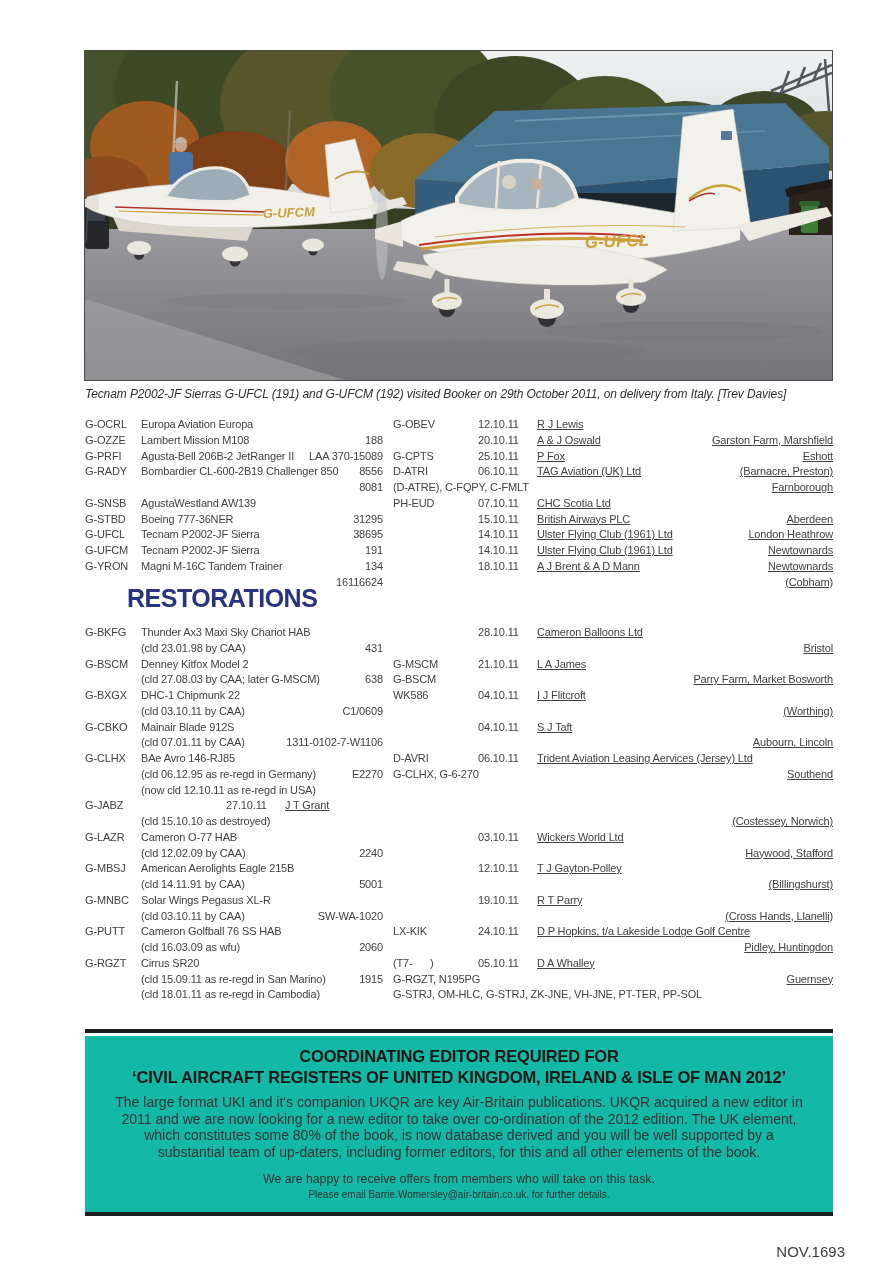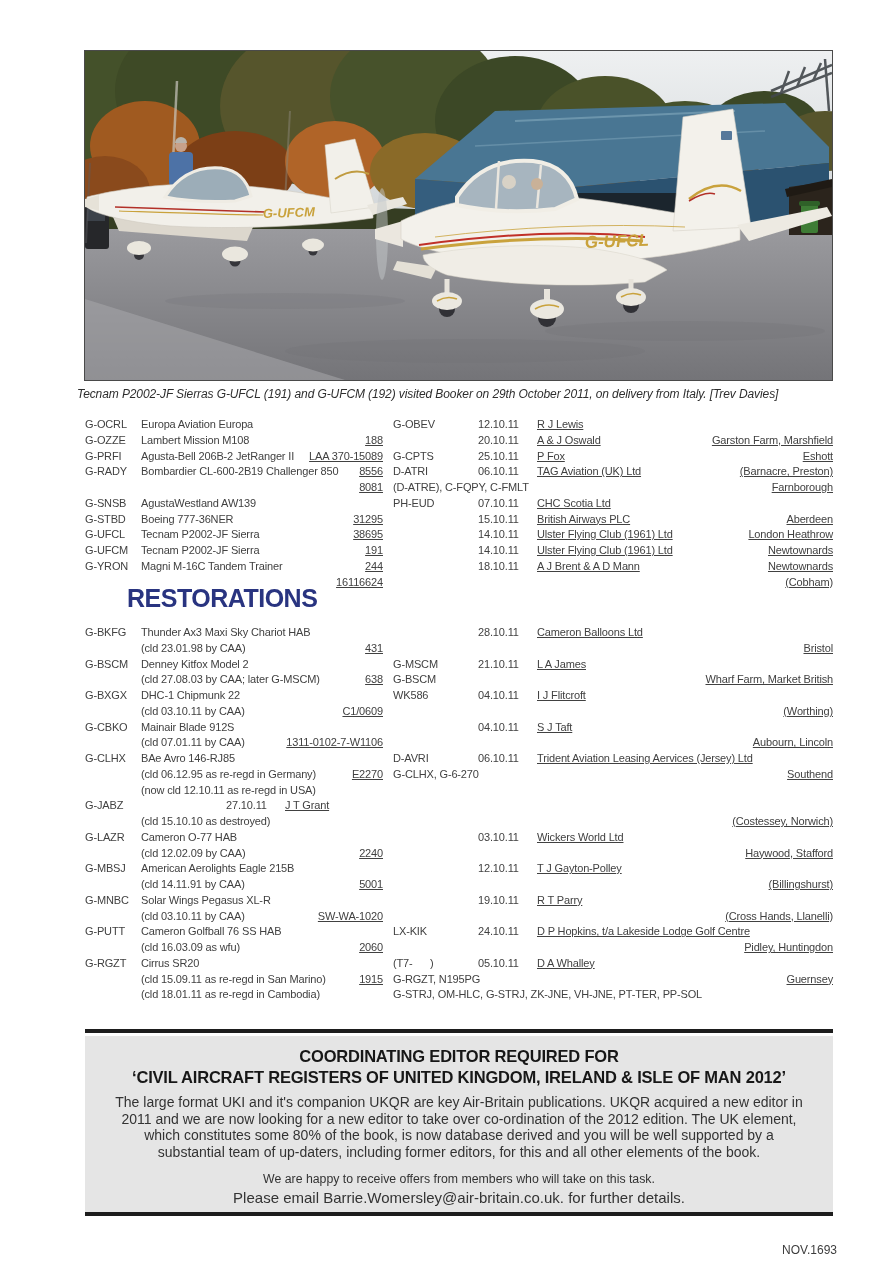--- a/index.html
+++ b/index.html
@@ -2,50 +2,50 @@
 <html><head>
 <meta charset="utf-8">
 <style>
   html,body{margin:0;padding:0;background:#ffffff;}
   .page{position:relative;width:889px;height:1280px;background:#fff;overflow:hidden;
         font-family:"Liberation Sans",sans-serif;color:#414141;}
 
   
   .photo{position:absolute;left:84px;top:50px;width:747px;height:329px;border:1px solid #4a4a4a;background:#cdd2d5;}
   .photo svg{display:block;width:100%;height:100%;}
-  .caption{position:absolute;left:77px;top:387px;width:748px;font-size:12px;font-style:italic;
+  .caption{position:absolute;left:85px;top:387px;width:748px;font-size:12px;font-style:italic;
            color:#2e2e2e;letter-spacing:-0.1px;}
 
   
   .datatable{position:absolute;left:85px;width:748px;font-size:11px;letter-spacing:-0.15px;color:#414141;}
   #table1{top:417px;}
   #table2{top:625px;}
   .trow{display:flex;height:15.75px;line-height:15.75px;white-space:pre;align-items:flex-start;}
   .trow span{display:block;}
   .c-reg{flex:0 0 56px;}
   .c-typecn{flex:0 0 242px;display:flex;justify-content:space-between;margin-right:10px;}
-  .c-typecn .cn{text-align:right;text-decoration:underline;}
+  .c-typecn .cn{text-align:right;}
   .c-prev{flex:0 0 85px;overflow:visible;}
   .c-date{flex:0 0 59px;}
   .c-ownerloc{flex:1 0 0;display:flex;justify-content:space-between;text-decoration:underline;}
   .c-ownerloc .l{text-align:right;}
 
   .restorations-h{position:absolute;left:83px;top:584px;margin:0;font-size:25px;font-weight:bold;
                   letter-spacing:-0.5px;}
 
   
   .rule-top{position:absolute;left:85px;top:1029px;width:748px;height:4px;}
   .notice{position:absolute;left:85px;top:1036px;width:748px;height:180px;box-sizing:border-box;
           text-align:center;padding:9px 26px 10px;border-bottom:4px solid #1d1d1d;}
   .notice h2{margin:2px 0;font-size:16.5px;color:#171717;letter-spacing:-0.2px;}
   .notice .body{margin:7px 0 0;font-size:14px;line-height:16.5px;color:#333;}
   .notice .offer{margin:12px 0 0;font-size:12.3px;color:#333;}
-  .notice .email{margin:3px 0 12px;font-size:15px;color:#333;}
-
-  .pageref{position:absolute;top:1243px;right:52px;font-size:12px;color:#3d3d3d;}
+  .notice .email{margin:3px 0 12px;font-size:10px;color:#333;}
+
+  .pageref{position:absolute;top:1243px;right:44px;font-size:15px;color:#3d3d3d;}
 </style>
 </head>
 <body>
 
 <div class="page">
 
   <div class="photo">
     <svg viewBox="0 0 747 329" preserveAspectRatio="none">
       <defs>
         <linearGradient id="sky" x1="0" y1="0" x2="0" y2="1">
@@ -192,29 +192,29 @@
 
   <section class="datatable" id="table1">
       <div class="trow"><span class="c-reg">G-OCRL</span><span class="c-typecn"><span class="t">Europa Aviation Europa</span><span class="cn">188</span></span><span class="c-prev">G-OBEV</span><span class="c-date">12.10.11</span><span class="c-ownerloc"><span class="o">R J Lewis</span><span class="l">Garston Farm, Marshfield</span></span></div>
       <div class="trow"><span class="c-reg">G-OZZE</span><span class="c-typecn"><span class="t">Lambert Mission M108</span><span class="cn">LAA 370-15089</span></span><span class="c-prev"></span><span class="c-date">20.10.11</span><span class="c-ownerloc"><span class="o">A &amp; J Oswald</span><span class="l">Eshott</span></span></div>
       <div class="trow"><span class="c-reg">G-PRFI</span><span class="c-typecn"><span class="t">Agusta-Bell 206B-2 JetRanger II</span><span class="cn">8556</span></span><span class="c-prev">G-CPTS</span><span class="c-date">25.10.11</span><span class="c-ownerloc"><span class="o">P Fox</span><span class="l">(Barnacre, Preston)</span></span></div>
       <div class="trow"><span class="c-reg">G-RADY</span><span class="c-typecn"><span class="t">Bombardier CL-600-2B19 Challenger 850</span><span class="cn"></span></span><span class="c-prev">D-ATRI</span><span class="c-date">06.10.11</span><span class="c-ownerloc"><span class="o">TAG Aviation (UK) Ltd</span><span class="l">Farnborough</span></span></div>
       <div class="trow"><span class="c-reg"></span><span class="c-typecn"><span class="t"></span><span class="cn">8081</span></span><span class="c-prev">(D-ATRE), C-FQPY, C-FMLT</span><span class="c-date"></span><span class="c-ownerloc"><span class="o"></span><span class="l"></span></span></div>
       <div class="trow"><span class="c-reg">G-SNSB</span><span class="c-typecn"><span class="t">AgustaWestland AW139</span><span class="cn">31295</span></span><span class="c-prev">PH-EUD</span><span class="c-date">07.10.11</span><span class="c-ownerloc"><span class="o">CHC Scotia Ltd</span><span class="l">Aberdeen</span></span></div>
       <div class="trow"><span class="c-reg">G-STBD</span><span class="c-typecn"><span class="t">Boeing 777-36NER</span><span class="cn">38695</span></span><span class="c-prev"></span><span class="c-date">15.10.11</span><span class="c-ownerloc"><span class="o">British Airways PLC</span><span class="l">London Heathrow</span></span></div>
       <div class="trow"><span class="c-reg">G-UFCL</span><span class="c-typecn"><span class="t">Tecnam P2002-JF Sierra</span><span class="cn">191</span></span><span class="c-prev"></span><span class="c-date">14.10.11</span><span class="c-ownerloc"><span class="o">Ulster Flying Club (1961) Ltd</span><span class="l">Newtownards</span></span></div>
-      <div class="trow"><span class="c-reg">G-UFCM</span><span class="c-typecn"><span class="t">Tecnam P2002-JF Sierra</span><span class="cn">244</span></span><span class="c-prev"></span><span class="c-date">14.10.11</span><span class="c-ownerloc"><span class="o">Ulster Flying Club (1961) Ltd</span><span class="l">Newtownards</span></span></div>
+      <div class="trow"><span class="c-reg">G-UFCM</span><span class="c-typecn"><span class="t">Tecnam P2002-JF Sierra</span><span class="cn">134</span></span><span class="c-prev"></span><span class="c-date">14.10.11</span><span class="c-ownerloc"><span class="o">Ulster Flying Club (1961) Ltd</span><span class="l">Newtownards</span></span></div>
       <div class="trow"><span class="c-reg">G-YRON</span><span class="c-typecn"><span class="t">Magni M-16C Tandem Trainer</span><span class="cn">16116624</span></span><span class="c-prev"></span><span class="c-date">18.10.11</span><span class="c-ownerloc"><span class="o">A J Brent &amp; A D Mann</span><span class="l">(Cobham)</span></span></div>
     </section>
 
   <h1 class="restorations-h" style="color: rgb(41, 52, 128); margin-left: 44px;">RESTORATIONS</h1>
   <section class="datatable" id="table2">
       <div class="trow"><span class="c-reg">G-BKFG</span><span class="c-typecn"><span class="t">Thunder Ax3 Maxi Sky Chariot HAB</span><span class="cn">431</span></span><span class="c-prev"></span><span class="c-date">28.10.11</span><span class="c-ownerloc"><span class="o">Cameron Balloons Ltd</span><span class="l">Bristol</span></span></div>
       <div class="trow"><span class="c-reg"></span><span class="c-typecn"><span class="t">(cld 23.01.98 by CAA)</span><span class="cn"></span></span><span class="c-prev"></span><span class="c-date"></span><span class="c-ownerloc"><span class="o"></span><span class="l"></span></span></div>
-      <div class="trow"><span class="c-reg">G-BSCM</span><span class="c-typecn"><span class="t">Denney Kitfox Model 2</span><span class="cn">638</span></span><span class="c-prev">G-MSCM</span><span class="c-date">21.10.11</span><span class="c-ownerloc"><span class="o">L A James</span><span class="l">Wharf Farm, Market British</span></span></div>
+      <div class="trow"><span class="c-reg">G-BSCM</span><span class="c-typecn"><span class="t">Denney Kitfox Model 2</span><span class="cn">638</span></span><span class="c-prev">G-MSCM</span><span class="c-date">21.10.11</span><span class="c-ownerloc"><span class="o">L A James</span><span class="l">Parry Farm, Market Bosworth</span></span></div>
       <div class="trow"><span class="c-reg"></span><span class="c-typecn"><span class="t">(cld 27.08.03 by CAA; later G-MSCM)</span><span class="cn"></span></span><span class="c-prev">G-BSCM</span><span class="c-date"></span><span class="c-ownerloc"><span class="o"></span><span class="l"></span></span></div>
       <div class="trow"><span class="c-reg">G-BXGX</span><span class="c-typecn"><span class="t">DHC-1 Chipmunk 22</span><span class="cn">C1/0609</span></span><span class="c-prev">WK586</span><span class="c-date">04.10.11</span><span class="c-ownerloc"><span class="o">I J Flitcroft</span><span class="l">(Worthing)</span></span></div>
       <div class="trow"><span class="c-reg"></span><span class="c-typecn"><span class="t">(cld 03.10.11 by CAA)</span><span class="cn"></span></span><span class="c-prev"></span><span class="c-date"></span><span class="c-ownerloc"><span class="o"></span><span class="l"></span></span></div>
       <div class="trow"><span class="c-reg">G-CBKO</span><span class="c-typecn"><span class="t">Mainair Blade 912S</span><span class="cn">1311-0102-7-W1106</span></span><span class="c-prev"></span><span class="c-date">04.10.11</span><span class="c-ownerloc"><span class="o">S J Taft</span><span class="l">Aubourn, Lincoln</span></span></div>
       <div class="trow"><span class="c-reg"></span><span class="c-typecn"><span class="t">(cld 07.01.11 by CAA)</span><span class="cn"></span></span><span class="c-prev"></span><span class="c-date"></span><span class="c-ownerloc"><span class="o"></span><span class="l"></span></span></div>
       <div class="trow"><span class="c-reg">G-CLHX</span><span class="c-typecn"><span class="t">BAe Avro 146-RJ85</span><span class="cn">E2270</span></span><span class="c-prev">D-AVRI</span><span class="c-date">06.10.11</span><span class="c-ownerloc"><span class="o">Trident Aviation Leasing Aervices (Jersey) Ltd</span><span class="l"></span></span></div>
       <div class="trow"><span class="c-reg"></span><span class="c-typecn"><span class="t">(cld 06.12.95 as re-regd in Germany)</span><span class="cn"></span></span><span class="c-prev">G-CLHX, G-6-270</span><span class="c-date"></span><span class="c-ownerloc"><span class="o"></span><span class="l">Southend</span></span></div>
       <div class="trow"><span class="c-reg"></span><span class="c-typecn"><span class="t">(now cld 12.10.11 as re-regd in USA)</span><span class="cn"></span></span><span class="c-prev"></span><span class="c-date"></span><span class="c-ownerloc"><span class="o"></span><span class="l"></span></span></div>
       <div class="trow"><span class="c-reg">G-JABZ</span><span class="c-prev"></span><span class="c-date">27.10.11</span><span class="c-ownerloc"><span class="o">J T Grant</span><span class="l">(Costessey, Norwich)</span></span></div>
       <div class="trow"><span class="c-reg"></span><span class="c-typecn"><span class="t">(cld 15.10.10 as destroyed)</span><span class="cn"></span></span><span class="c-prev"></span><span class="c-date"></span><span class="c-ownerloc"><span class="o"></span><span class="l"></span></span></div>
@@ -225,21 +225,21 @@
       <div class="trow"><span class="c-reg">G-MNBC</span><span class="c-typecn"><span class="t">Solar Wings Pegasus XL-R</span><span class="cn">SW-WA-1020</span></span><span class="c-prev"></span><span class="c-date">19.10.11</span><span class="c-ownerloc"><span class="o">R T Parry</span><span class="l">(Cross Hands, Llanelli)</span></span></div>
       <div class="trow"><span class="c-reg"></span><span class="c-typecn"><span class="t">(cld 03.10.11 by CAA)</span><span class="cn"></span></span><span class="c-prev"></span><span class="c-date"></span><span class="c-ownerloc"><span class="o"></span><span class="l"></span></span></div>
       <div class="trow"><span class="c-reg">G-PUTT</span><span class="c-typecn"><span class="t">Cameron Golfball 76 SS HAB</span><span class="cn">2060</span></span><span class="c-prev">LX-KIK</span><span class="c-date">24.10.11</span><span class="c-ownerloc"><span class="o">D P Hopkins, t/a Lakeside Lodge Golf Centre</span><span class="l"></span></span></div>
       <div class="trow"><span class="c-reg"></span><span class="c-typecn"><span class="t">(cld 16.03.09 as wfu)</span><span class="cn"></span></span><span class="c-prev"></span><span class="c-date"></span><span class="c-ownerloc"><span class="o"></span><span class="l">Pidley, Huntingdon</span></span></div>
       <div class="trow"><span class="c-reg">G-RGZT</span><span class="c-typecn"><span class="t">Cirrus SR20</span><span class="cn">1915</span></span><span class="c-prev">(T7-      )</span><span class="c-date">05.10.11</span><span class="c-ownerloc"><span class="o">D A Whalley</span><span class="l">Guernsey</span></span></div>
       <div class="trow"><span class="c-reg"></span><span class="c-typecn"><span class="t">(cld 15.09.11 as re-regd in San Marino)</span><span class="cn"></span></span><span class="c-prev">G-RGZT, N195PG</span><span class="c-date"></span><span class="c-ownerloc"><span class="o"></span><span class="l"></span></span></div>
       <div class="trow"><span class="c-reg"></span><span class="c-typecn"><span class="t">(cld 18.01.11 as re-regd in Cambodia)</span><span class="cn"></span></span><span class="c-prev">G-STRJ, OM-HLC, G-STRJ, ZK-JNE, VH-JNE, PT-TER, PP-SOL</span><span class="c-date"></span><span class="c-ownerloc"><span class="o"></span><span class="l"></span></span></div>
     </section>
 
   <div class="rule-top" style="background: rgb(29, 29, 29);"></div>
-  <div class="notice" style="background: #e5e5e5; border-bottom-color: rgb(29, 29, 29);">
+  <div class="notice" style="background: #14b8a6; border-bottom-color: rgb(29, 29, 29);">
     <h2>COORDINATING EDITOR REQUIRED FOR</h2>
     <h2>‘CIVIL AIRCRAFT REGISTERS OF UNITED KINGDOM, IRELAND &amp; ISLE OF MAN 2012’</h2>
     <p class="body">The large format UKI and it's companion UKQR are key Air-Britain publications. UKQR acquired a new editor in 2011 and we are now looking for a new editor to take over co-ordination of the 2012 edition. The UK element, which constitutes some 80% of the book, is now database derived and you will be well supported by a substantial team of up-daters, including former editors, for this and all other elements of the book.</p>
     <p class="offer">We are happy to receive offers from members who will take on this task.</p>
     <p class="email">Please email Barrie.Womersley@air-britain.co.uk. for further details.</p>
   </div>
 
   <div class="pageref">NOV.1693</div>
 </div>
 

